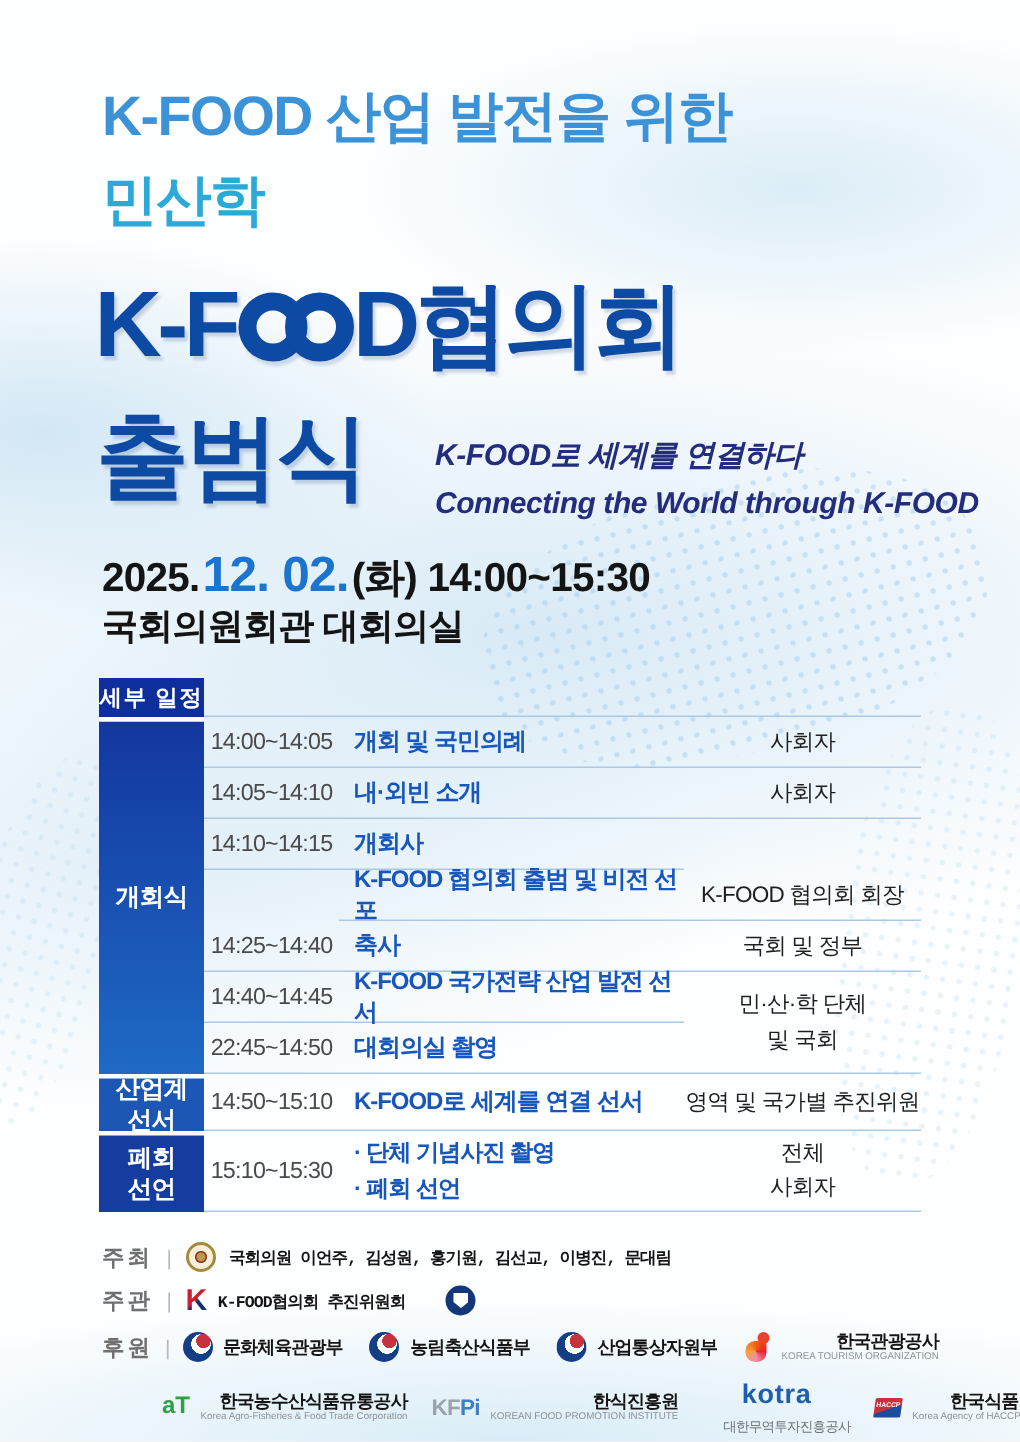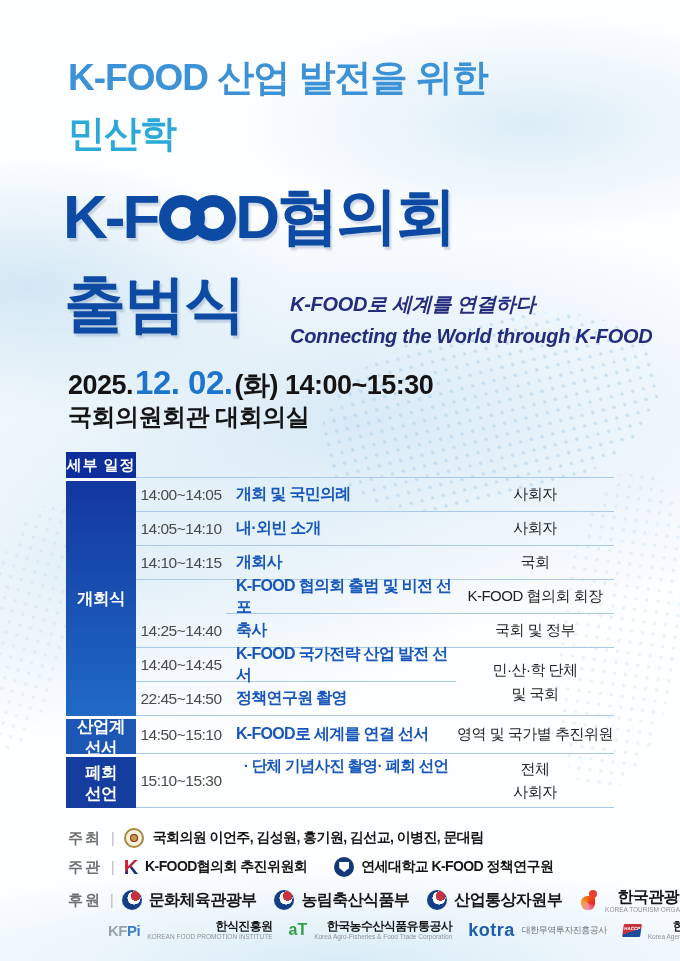--- a/index.html
+++ b/index.html
@@ -64,29 +64,29 @@
 
   .c-time{ grid-column:2; color:#4A4A4A; font-size:15.5px; display:flex; align-items:center;
     justify-content:center; border-bottom:1px solid #A9C9E6; letter-spacing:-0.5px;text-align:center; }
   .c-title{ grid-column:3; color:#1757BC; font-weight:800; font-size:16px; display:flex;
     align-items:center; padding-left:10px; border-bottom:1px solid #A9C9E6; letter-spacing:-0.7px; }
   .c-person{ grid-column:4; color:#1F1F1F; font-size:15px; display:flex; align-items:center;
     justify-content:center; text-align:center; border-bottom:1px solid #A9C9E6; letter-spacing:-0.5px; }
   .r1{grid-row:2} .r2{grid-row:3} .r3{grid-row:4} .r4{grid-row:5} .r5{grid-row:6}
   .r6{grid-row:7} .r7{grid-row:8} .r8{grid-row:9} .r9{grid-row:10}
   .merged{ grid-row:7/9; flex-direction:column; line-height:1.55; }
-  .two-line{ flex-direction:row; align-items:flex-start; justify-content:center; line-height:1.5; font-size:15.5px; }
+  .two-line{ flex-direction:column; align-items:flex-start; justify-content:center; line-height:1.5; font-size:15.5px; }
   .two-line-center{ flex-direction:column; line-height:1.5; }
 
   
   .f-row{ display:flex; align-items:center; gap:9px; white-space:nowrap; }
   .f-label{ color:#6F6F6F; font-size:15px; font-weight:600; letter-spacing:2px; }
   .f-div{ color:#B9B9B9; font-size:14px; }
-  .f-strong{ color:#151515; font-weight:800; font-size:14px; letter-spacing:-0.6px; }
-  .f-name{ color:#151515; font-weight:800; font-size:16px; letter-spacing:-0.6px; }
+  .f-strong{ color:#151515; font-weight:800; font-size:11px; letter-spacing:-0.6px;font-family:Liberation Mono, monospace; }
+  .f-name{ color:#151515; font-weight:800; font-size:12px; letter-spacing:-0.6px; }
   .f-group{ display:flex; align-items:center; gap:7px; }
   .stack{ display:flex; flex-direction:column; line-height:1.1;text-align:right; }
   .f-sub{ color:#8C9296; font-size:6.5px; letter-spacing:0; font-weight:400; }
   .row-host{ left:68px; top:828px; }
   .row-org{ left:68px; top:857px; }
   .row-org .f-group+.f-group{ margin-left:18px; }
   .row-spon{ left:68px; top:888px; gap:8px; }
   .row-spon .f-group+.f-group{ margin-left:10px; }
   .row-part{ left:108px; top:920px; gap:8px; align-items:center; }
   .row-part .f-group+.f-group{ margin-left:8px; }
@@ -115,22 +115,22 @@
   .ic-kto::after{ content:""; position:absolute; left:1px; top:6px; width:14px; height:14px;
     border-radius:45% 20% 45% 45%; background:conic-gradient(#F2600F,#E8222D,#EF8FAF,#F2A23C,#F2600F); }
   .ic-at{ color:#2FA043; font-weight:900; font-size:16px; line-height:1; flex:none; }
   .ic-kfpi{ font-weight:900; font-size:15px; line-height:1; flex:none; letter-spacing:-0.5px; }
   .ic-kfpi .g{ color:#9AA3AB; } .ic-kfpi .b{ color:#3B7FC4; }
   .ic-kotra{ color:#1D5FAE; font-weight:800; font-size:18px; line-height:1; letter-spacing:0.5px; }
   .ic-haccp{ width:18px; height:13px; flex:none; transform:skewX(-8deg);
     background:linear-gradient(160deg,#C8313E 55%,#1C4C9C 56%);
     color:#fff; font-size:4.5px; font-weight:700; display:flex; align-items:flex-start;
     justify-content:center; padding-top:2px; border-radius:1px; }
-  .kotra-stack{ display:flex; flex-direction:row; align-items:center; line-height:1.1; }
-  .kotra-sub{ color:#6F7478; font-size:9px; letter-spacing:-0.5px; margin-top:2px; }
+  .kotra-stack{ display:flex; flex-direction:column; align-items:center; line-height:1.1; }
+  .kotra-sub{ color:#6F7478; font-size:9px; letter-spacing:-0.5px; margin-top:2px;margin-left:14px; }
 </style>
 </head>
 <body>
 
 <div class="poster">
   <div class="dots dots-map"></div>
   <div class="dots dots-right"></div>
   <div class="dots dots-left"></div>
 
   <div class="layer eyebrow">
@@ -179,38 +179,37 @@
     <div class="c-time r1">14:00~14:05</div>
     <div class="c-title r1">개회 및 국민의례</div>
     <div class="c-person r1">사회자</div>
 
     <div class="c-time r2">14:05~14:10</div>
     <div class="c-title r2">내·외빈 소개</div>
     <div class="c-person r2">사회자</div>
 
     <div class="c-time r3">14:10~14:15</div>
     <div class="c-title r3">개회사</div>
-    <div class="c-person r3">국회</div>
 
     <div class="c-title r4">K-FOOD 협의회 출범 및 비전 선포</div>
     <div class="c-person r4">K-FOOD 협의회 회장</div>
 
     <div class="c-time r5">14:25~14:40</div>
     <div class="c-title r5">축사</div>
     <div class="c-person r5">국회 및 정부</div>
 
     <div class="c-time r6">14:40~14:45</div>
     <div class="c-title r6">K-FOOD 국가전략 산업 발전 선서</div>
     <div class="c-person merged">
       <span>민·산·학 단체</span>
       <span>및 국회</span>
     </div>
 
     <div class="c-time r7">22:45~14:50</div>
-    <div class="c-title r7">정책연구원 촬영</div>
+    <div class="c-title r7">대회의실 촬영</div>
 
     <div class="c-time r8">14:50~15:10</div>
     <div class="c-title r8">K-FOOD로 세계를 연결 선서</div>
     <div class="c-person r8">영역 및 국가별 추진위원</div>
 
     <div class="c-time r9">15:10~15:30</div>
     <div class="c-title r9 two-line">
       <span>· 단체 기념사진 촬영</span>
       <span>· 폐회 선언</span>
     </div>
@@ -231,21 +230,20 @@
     <span class="f-label">주관</span>
     <span class="f-div">|</span>
     <span class="f-group">
       <span class="ic-k-wrap">
         <span class="ic-k">K</span>
       </span>
       <span class="f-strong">K-FOOD협의회 추진위원회</span>
     </span>
     <span class="f-group">
       <span class="ic-yonsei"></span>
-      <span class="f-strong">연세대학교 K-FOOD 정책연구원</span>
     </span>
   </div>
 
   <div class="layer f-row row-spon">
     <span class="f-label">후원</span>
     <span class="f-div">|</span>
     <span class="f-group">
       <span class="ic-gov"></span>
       <span class="f-name">문화체육관광부</span>
     </span>
@@ -261,31 +259,31 @@
       <span class="ic-kto"></span>
       <span class="stack">
         <span class="f-name">한국관광공사</span>
         <span class="f-sub">KOREA TOURISM ORGANIZATION</span>
       </span>
     </span>
   </div>
 
   <div class="layer f-row row-part">
     <span class="f-group">
+      <span class="ic-at">aT</span>
+      <span class="stack">
+        <span class="f-name">한국농수산식품유통공사</span>
+        <span class="f-sub">Korea Agro-Fisheries &amp; Food Trade Corporation</span>
+      </span>
+    </span>
+    <span class="f-group">
       <span class="ic-kfpi"><span class="g">KF</span><span class="b">Pi</span></span>
       <span class="stack">
         <span class="f-name">한식진흥원</span>
         <span class="f-sub">KOREAN FOOD PROMOTION INSTITUTE</span>
-      </span>
-    </span>
-    <span class="f-group">
-      <span class="ic-at">aT</span>
-      <span class="stack">
-        <span class="f-name">한국농수산식품유통공사</span>
-        <span class="f-sub">Korea Agro-Fisheries &amp; Food Trade Corporation</span>
       </span>
     </span>
     <span class="f-group kotra-stack">
       <span class="ic-kotra">kotra</span>
       <span class="kotra-sub">대한무역투자진흥공사</span>
     </span>
     <span class="f-group">
       <span class="ic-haccp">HACCP</span>
       <span class="stack">
         <span class="f-name">한국식품안전관리인증원</span>

